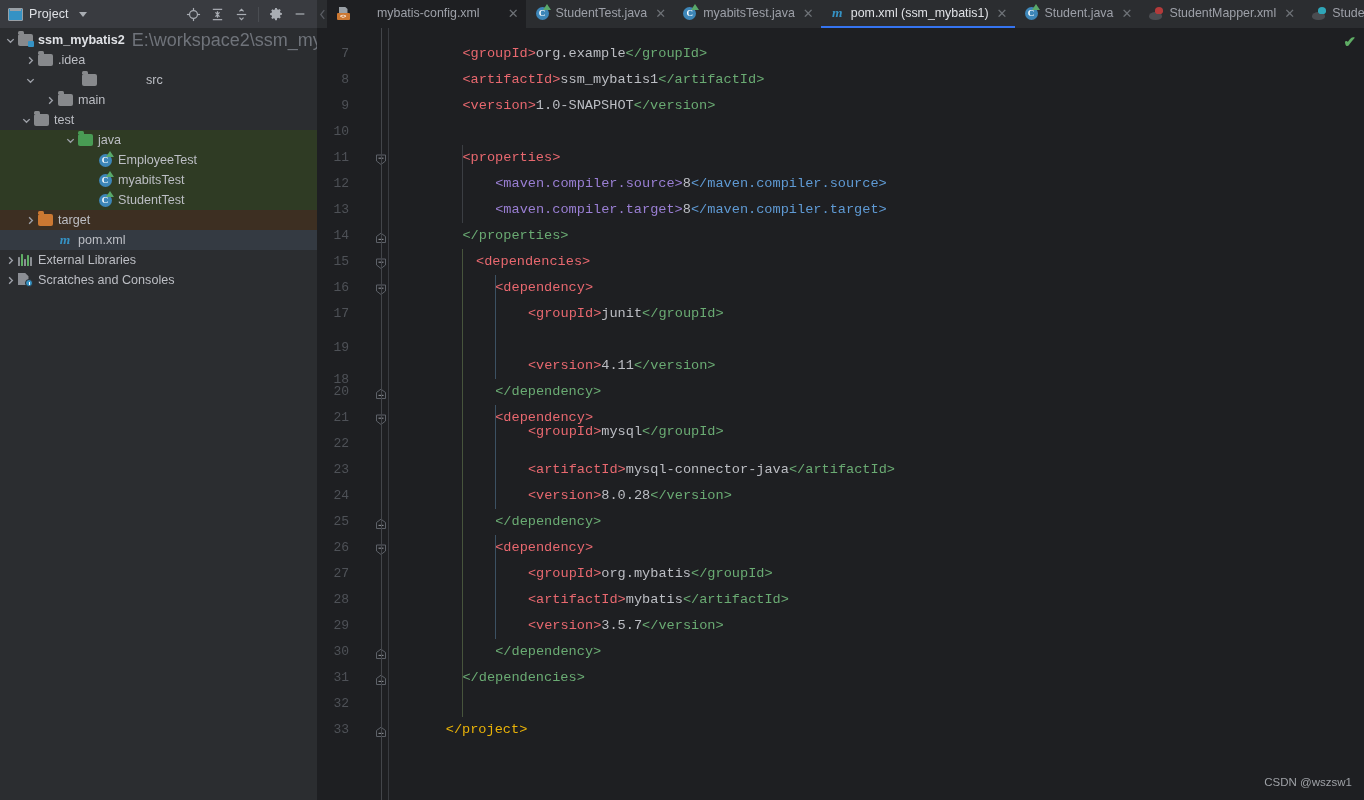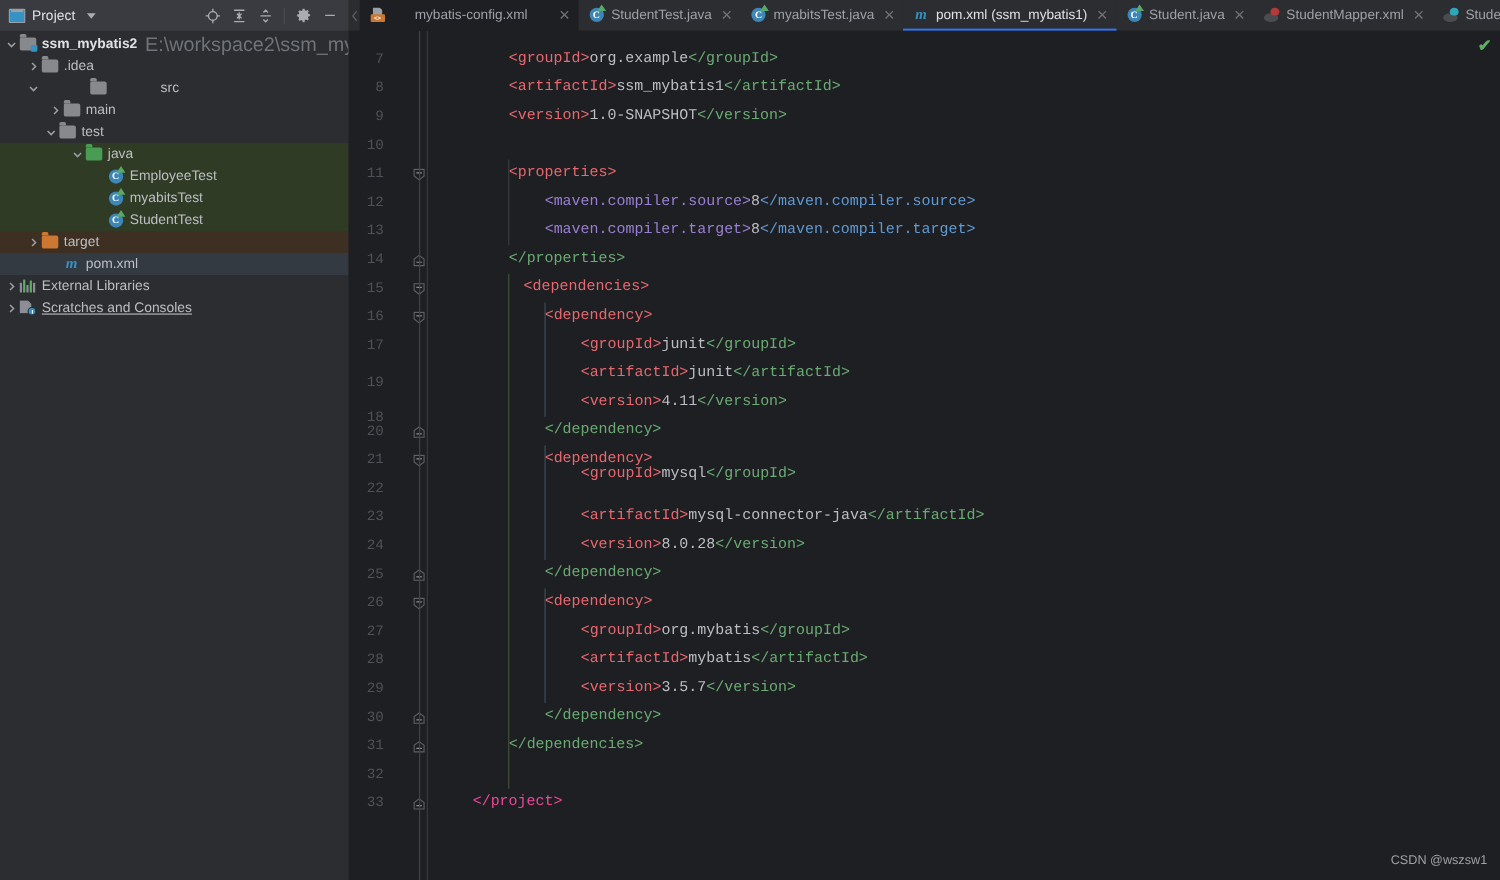--- a/index.html
+++ b/index.html
@@ -225,21 +225,21 @@
   .cl { position:absolute; left:0; white-space:pre; height:26px; line-height:26px; }
   .indent-guide { position:absolute; width:1px; background:#3b3e43; }
   .indent-guide.g { background:#47543c; }
   .indent-guide.b { background:#3c5163; }
 
   .t-tag { color:#e8686f; }
   .t-tag2 { color:#6aab73; }
   .t-prop { color:#9a7fd4; }
   .t-propb { color:#5f9ad4; }
   .t-txt { color:#bcbec4; }
-  .t-yellow { color:#ec4899; }
+  .t-yellow { color:#eab308;margin-left:16px; }
 
   .inspect-check {
     position:absolute; right:8px; top:6px;
     font-size:15px; color:#5fad65; font-weight:bold; line-height:1;
   }
   .watermark {
     position:absolute; right:12px; bottom:12px;
     color:#9ea1a6; font-size:11.5px;
     font-family:"Liberation Sans", sans-serif;
   }
@@ -339,21 +339,21 @@
             <span class="arrow">
               <svg width="11" height="11" viewBox="0 0 12 12">
                 <path d="M4.5 2.5 L8 6 L4.5 9.5" fill="none" stroke="#9da0a8" stroke-width="1.5"></path>
               </svg>
             </span>
             <span class="row-ic">
               <span class="folder"></span>
             </span>
             <span class="lbl">main</span>
           </div>
-          <div class="row" style="padding-left: 40px;">
+          <div class="row" style="padding-left: 20px;">
             <span class="arrow">
               <svg width="11" height="11" viewBox="0 0 12 12">
                 <path d="M2.5 4.5 L6 8 L9.5 4.5" fill="none" stroke="#9da0a8" stroke-width="1.5"></path>
               </svg>
             </span>
             <span class="row-ic">
               <span class="folder"></span>
             </span>
             <span class="lbl">test</span>
           </div>
@@ -417,21 +417,21 @@
               <span class="libs-ic">
                 <i style="height:9px;background:#8b8e94"></i>
                 <i style="height:12px;background:#5fad65"></i>
                 <i style="height:7px;background:#8b8e94"></i>
                 <i style="height:11px;background:#5fad65"></i>
                 <i style="height:9px;background:#8b8e94"></i>
               </span>
             </span>
             <span class="lbl">External Libraries</span>
           </div>
-          <div class="row" style="padding-left: 4px; text-decoration: underline;">
+          <div class="row" style="padding-left: 4px;">
             <span class="arrow">
               <svg width="11" height="11" viewBox="0 0 12 12">
                 <path d="M4.5 2.5 L8 6 L4.5 9.5" fill="none" stroke="#9da0a8" stroke-width="1.5"></path>
               </svg>
             </span>
             <span class="row-ic">
               <span class="scratch-ic">
                 <span class="pg"></span>
                 <span class="clk"></span>
               </span>
@@ -602,21 +602,20 @@
             <div class="cl" style="top: 39px; left: 73.44px;"><span class="t-tag">&lt;artifactId&gt;</span><span class="t-txt">ssm_mybatis1</span><span class="t-tag2">&lt;/artifactId&gt;</span></div>
             <div class="cl" style="top: 65px; left: 73.44px;"><span class="t-tag">&lt;version&gt;</span><span class="t-txt">1.0-SNAPSHOT</span><span class="t-tag2">&lt;/version&gt;</span></div>
             <div class="cl" style="top: 91px; left: 8px;"></div>
             <div class="cl" style="top: 117px; left: 73.44px;"><span class="t-tag">&lt;properties&gt;</span></div>
             <div class="cl" style="top: 143px; left: 106.16px;"><span class="t-prop">&lt;maven.compiler.source&gt;</span><span class="t-txt">8</span><span class="t-propb">&lt;/maven.compiler.source&gt;</span></div>
             <div class="cl" style="top: 169px; left: 106.16px;"><span class="t-prop">&lt;maven.compiler.target&gt;</span><span class="t-txt">8</span><span class="t-propb">&lt;/maven.compiler.target&gt;</span></div>
             <div class="cl" style="top: 195px; left: 73.44px;"><span class="t-tag2">&lt;/properties&gt;</span></div>
             <div class="cl" style="top: 221px; left: 87px;"><span class="t-tag">&lt;dependencies&gt;</span></div>
             <div class="cl" style="top: 247px; left: 106.16px;"><span class="t-tag">&lt;dependency&gt;</span></div>
             <div class="cl" style="top: 273px; left: 138.88px;"><span class="t-tag">&lt;groupId&gt;</span><span class="t-txt">junit</span><span class="t-tag2">&lt;/groupId&gt;</span></div>
-            <div class="cl" style="top: 299px; left: 138.88px;"><span class="t-tag">&lt;artifactId&gt;</span><span class="t-txt">junit</span><span class="t-tag2">&lt;/artifactId&gt;</span></div>
             <div class="cl" style="top: 325px; left: 138.88px;"><span class="t-tag">&lt;version&gt;</span><span class="t-txt">4.11</span><span class="t-tag2">&lt;/version&gt;</span></div>
             <div class="cl" style="top: 351px; left: 106.16px;"><span class="t-tag2">&lt;/dependency&gt;</span></div>
             <div class="cl" style="top: 377px; left: 106.16px;"><span class="t-tag">&lt;dependency&gt;</span></div>
             <div class="cl" style="top: 391px; left: 138.88px;"><span class="t-tag">&lt;groupId&gt;</span><span class="t-txt">mysql</span><span class="t-tag2">&lt;/groupId&gt;</span></div>
             <div class="cl" style="top: 429px; left: 138.88px;"><span class="t-tag">&lt;artifactId&gt;</span><span class="t-txt">mysql-connector-java</span><span class="t-tag2">&lt;/artifactId&gt;</span></div>
             <div class="cl" style="top: 455px; left: 138.88px;"><span class="t-tag">&lt;version&gt;</span><span class="t-txt">8.0.28</span><span class="t-tag2">&lt;/version&gt;</span></div>
             <div class="cl" style="top: 481px; left: 106.16px;"><span class="t-tag2">&lt;/dependency&gt;</span></div>
             <div class="cl" style="top: 507px; left: 106.16px;"><span class="t-tag">&lt;dependency&gt;</span></div>
             <div class="cl" style="top: 533px; left: 138.88px;"><span class="t-tag">&lt;groupId&gt;</span><span class="t-txt">org.mybatis</span><span class="t-tag2">&lt;/groupId&gt;</span></div>
             <div class="cl" style="top: 559px; left: 138.88px;"><span class="t-tag">&lt;artifactId&gt;</span><span class="t-txt">mybatis</span><span class="t-tag2">&lt;/artifactId&gt;</span></div>

